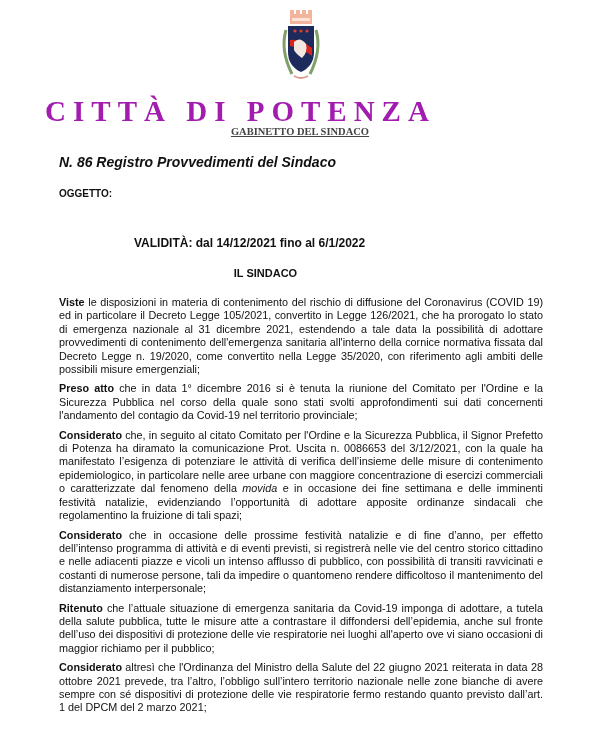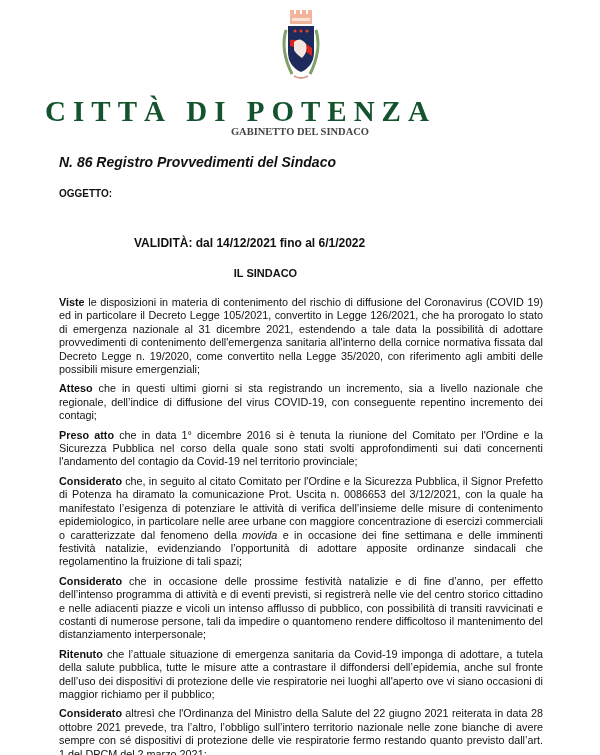--- a/index.html
+++ b/index.html
@@ -1,20 +1,20 @@
 <!DOCTYPE html>
 <html><head>
 <meta charset="utf-8">
 <style>
   html, body { margin: 0; padding: 0; background: #ffffff; }
   body { width: 600px; height: 755px; overflow: hidden; position: relative; color: #111; font-family: "Liberation Sans", sans-serif; }
   .crest { position: absolute; left: 278px; top: 10px; width: 46px; height: 74px; }
-  .title { position: absolute; left: 0; width: 481px; top: 95px; text-align: center; font-family: "Liberation Serif", serif; font-weight: bold; font-size: 29px; letter-spacing: 7px; color: #14532d; }
+  .title { position: absolute; left: 0; width: 481px; top: 95px; text-align: center; font-family: "Liberation Serif", serif; font-weight: bold; font-size: 29px; letter-spacing: 7px; color: #a21caf; }
   .subtitle { position: absolute; left: 0; width: 600px; top: 126px; text-align: center; font-family: "Liberation Serif", serif; font-weight: bold; font-size: 10.5px; color: #444; }
-  .subtitle span { }
+  .subtitle span { text-decoration: underline; }
   .reg { position: absolute; left: 59px; top: 154px; font-size: 14px; font-weight: bold; font-style: italic; }
   .oggetto { position: absolute; left: 59px; top: 187px; width: 486px; font-size: 10px; font-weight: bold; line-height: 14px; }
   .oggetto .lbl { position: absolute; left: 0; top: 0; }
   .oggetto .txt { margin-left: 75px; text-align: justify; }
   .validita { position: absolute; left: 134px; top: 236px; font-size: 12px; font-weight: bold; }
   .sindaco { position: absolute; left: 0; width: 531px; top: 267px; text-align: center; font-size: 11px; font-weight: bold; }
   .body { position: absolute; left: 59px; top: 296px; width: 484px; font-size: 10.8px; line-height: 13.4px; }
   .body p { margin: 0 0 6px 0; text-align: justify; }
   .body b { font-weight: bold; }
 </style>
@@ -49,19 +49,18 @@
 
 <div class="oggetto">
   <span class="lbl">OGGETTO:</span>
 </div>
 <div class="validita">VALIDITÀ: dal 14/12/2021 fino al 6/1/2022</div>
 
 <div class="sindaco">IL SINDACO</div>
 
 <div class="body">
   <p><b>Viste</b><span> le disposizioni in materia di contenimento del rischio di diffusione del Coronavirus (COVID 19) ed in particolare il Decreto Legge 105/2021, convertito in Legge 126/2021, che ha prorogato lo stato di emergenza nazionale al 31 dicembre 2021, estendendo a tale data la possibilità di adottare provvedimenti di contenimento dell'emergenza sanitaria all'interno della cornice normativa fissata dal Decreto Legge n. 19/2020, come convertito nella Legge 35/2020, con riferimento agli ambiti delle possibili misure emergenziali;</span></p>
-  <p><b>Atteso</b><span> che in questi ultimi giorni si sta registrando un incremento, sia a livello nazionale che regionale, dell’indice di diffusione del virus COVID-19, con conseguente repentino incremento dei contagi;</span></p>
   <p><b>Preso atto</b><span> che in data 1° dicembre 2016 si è tenuta la riunione del Comitato per l'Ordine e la Sicurezza Pubblica nel corso della quale sono stati svolti approfondimenti sui dati concernenti l'andamento del contagio da Covid-19 nel territorio provinciale;</span></p>
   <p><b>Considerato</b><span> che, in seguito al citato Comitato per l'Ordine e la Sicurezza Pubblica, il Signor Prefetto di Potenza ha diramato la comunicazione Prot. Uscita n. 0086653 del 3/12/2021, con la quale ha manifestato l’esigenza di potenziare le attività di verifica dell’insieme delle misure di contenimento epidemiologico, in particolare nelle aree urbane con maggiore concentrazione di esercizi commerciali o caratterizzate dal fenomeno della </span><i>movida</i><span> e in occasione dei fine settimana e delle imminenti festività natalizie, evidenziando l’opportunità di adottare apposite ordinanze sindacali che regolamentino la fruizione di tali spazi;</span></p>
   <p><b>Considerato</b><span> che in occasione delle prossime festività natalizie e di fine d’anno, per effetto dell’intenso programma di attività e di eventi previsti, si registrerà nelle vie del centro storico cittadino e nelle adiacenti piazze e vicoli un intenso afflusso di pubblico, con possibilità di transiti ravvicinati e costanti di numerose persone, tali da impedire o quantomeno rendere difficoltoso il mantenimento del distanziamento interpersonale;</span></p>
   <p><b>Ritenuto</b><span> che l’attuale situazione di emergenza sanitaria da Covid-19 imponga di adottare, a tutela della salute pubblica, tutte le misure atte a contrastare il diffondersi dell’epidemia, anche sul fronte dell’uso dei dispositivi di protezione delle vie respiratorie nei luoghi all'aperto ove vi siano occasioni di maggior richiamo per il pubblico;</span></p>
   <p><b>Considerato</b><span> altresì che l'Ordinanza del Ministro della Salute del 22 giugno 2021 reiterata in data 28 ottobre 2021 prevede, tra l’altro, l’obbligo sull’intero territorio nazionale nelle zone bianche di avere sempre con sé dispositivi di protezione delle vie respiratorie fermo restando quanto previsto dall’art. 1 del DPCM del 2 marzo 2021;</span></p>
 </div>
 
 </body></html>

